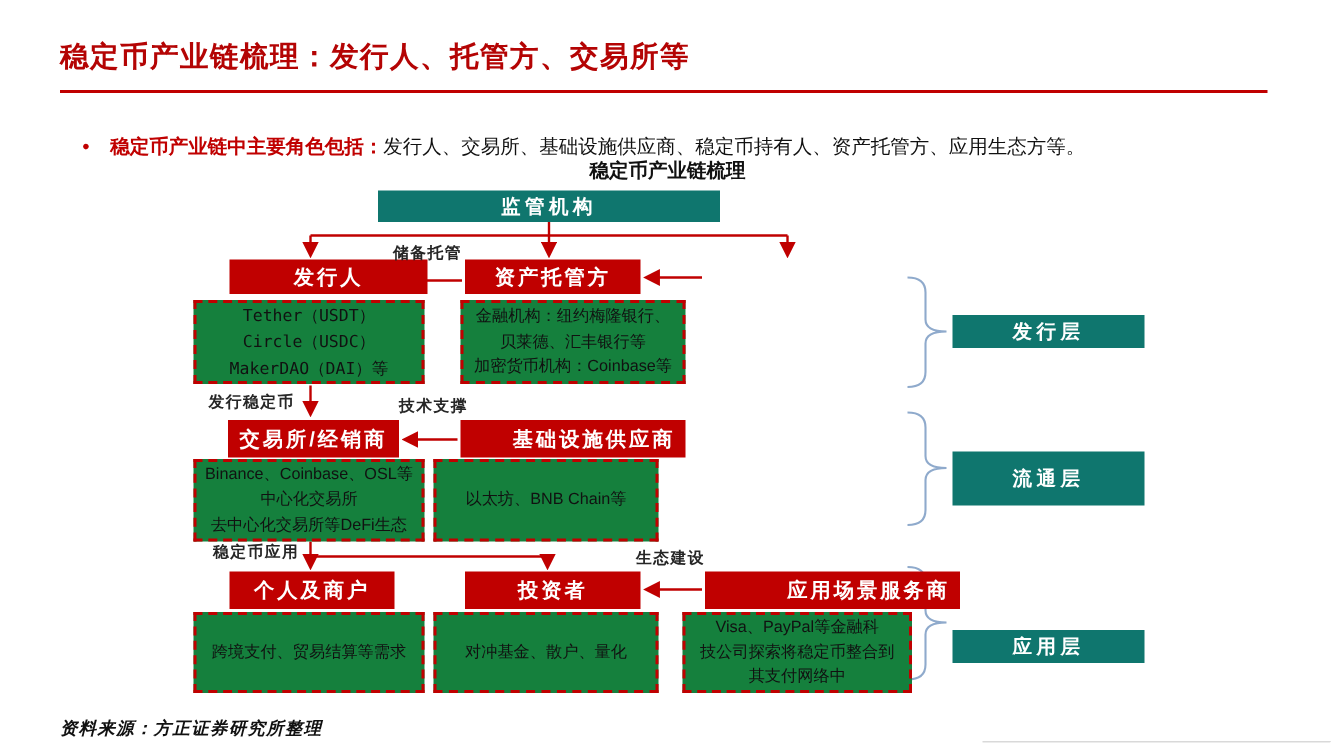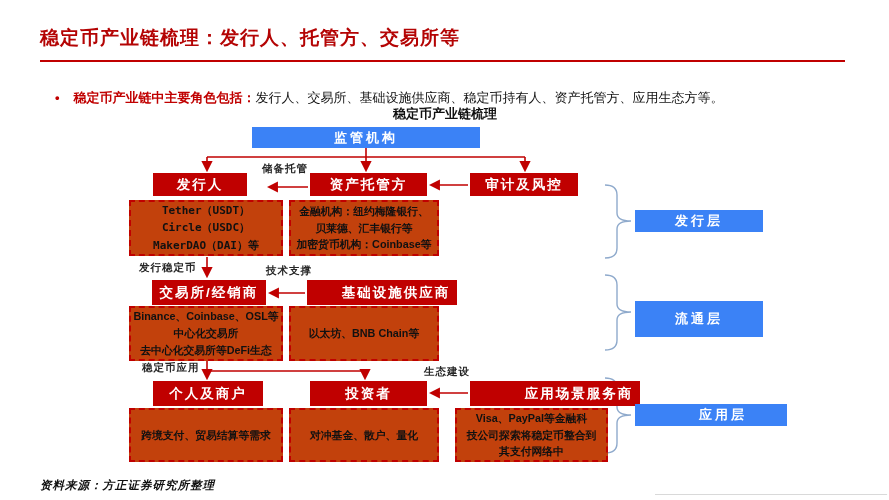--- a/index.html
+++ b/index.html
@@ -16,34 +16,34 @@
   .bullet-line{position:absolute;left:55px;top:90px;width:790px;font-size:13px;line-height:1.3;}
   .bullet-dot{color:#c00000;font-weight:bold;margin-right:14px;}
   .bullet-lead{color:#c00000;font-weight:bold;}
   .bullet-rest{color:#111111;}
   .chart-title{
     position:absolute;left:330px;top:105px;width:230px;text-align:center;
     font-size:13px;font-weight:bold;color:#111111;
   }
   
   .bluebox{
-    position:absolute;background:#3b82f6;color:#ffffff;font-weight:bold;
+    position:absolute;background:#0f766e;color:#ffffff;font-weight:bold;
     display:flex;align-items:center;justify-content:center;
     font-size:13px;letter-spacing:3px;
   }
   .redbox{
     position:absolute;background:#c00000;color:#ffffff;font-weight:bold;
     display:flex;align-items:center;justify-content:center;
     font-size:13.5px;letter-spacing:2px;
   }
   .dashedbox{
-    position:absolute;border:2px dashed #c00000;background:#c2410c;
+    position:absolute;border:2px dashed #c00000;background:#15803d;
     display:flex;flex-direction:column;align-items:center;justify-content:center;
     font-size:10.8px;line-height:1.55;color:#111111;
-    font-weight:bold;box-sizing:border-box;
+    font-weight:normal;box-sizing:border-box;
   }
   .mono{font-family:"DejaVu Sans Mono","Liberation Mono",monospace;font-size:11px;}
   .edge-label{
     position:absolute;font-size:10.5px;font-weight:bold;color:#262626;letter-spacing:1px;
   }
   .overlay{position:absolute;left:0;top:0;width:889px;height:500px;pointer-events:none;}
   
   .source-note{
     position:absolute;left:40px;top:478px;font-size:11.5px;font-style:italic;
     font-weight:bold;color:#111111;font-family:"Liberation Serif","DejaVu Serif",serif;
@@ -85,31 +85,30 @@
     </g>
     <g stroke="#8faacc" stroke-width="1.4" fill="none">
       <path d="M605,185 Q617,185 617,195 L617,213 Q617,221 631,221 Q617,221 617,229 L617,248 Q617,258 605,258"></path>
       <path d="M605,275 Q617,275 617,285 L617,304 Q617,312 631,312 Q617,312 617,320 L617,340 Q617,350 605,350"></path>
       <path d="M605,378 Q617,378 617,388 L617,407 Q617,415 631,415 Q617,415 617,423 L617,443 Q617,453 605,453"></path>
     </g>
   </svg>
 
   <div class="bluebox" style="left:252px;top:127px;width:228px;height:21px;">监管机构</div>
 
-  <div class="redbox" style="left:153px;top:173px;width:94px;height:23px;text-align:center;">发行人</div>
+  <div class="redbox" style="left:153px;top:173px;width:132px;height:23px;text-align:center;">发行人</div>
   <div class="redbox" style="left:310px;top:173px;width:117px;height:23px;">资产托管方</div>
-  <div class="redbox" style="left:470px;top:173px;width:108px;height:23px;">审计及风控</div>
   <div class="edge-label" style="left:262px;top:162px;">储备托管</div>
 
   <div class="dashedbox" style="left:129px;top:200px;width:154px;height:56px;">
     <div class="mono">Tether（USDT）</div>
     <div class="mono">Circle（USDC）</div>
     <div class="mono">MakerDAO（DAI）等</div>
   </div>
-  <div class="dashedbox" style="left:289px;top:200px;width:150px;height:56px;">
+  <div class="dashedbox" style="left:307px;top:200px;width:150px;height:56px;">
     <div>金融机构：纽约梅隆银行、</div>
     <div>贝莱德、汇丰银行等</div>
     <div>加密货币机构：Coinbase等</div>
   </div>
 
   <div class="edge-label" style="left:139px;top:261px;">发行稳定币</div>
   <div class="edge-label" style="left:266px;top:264px;">技术支撑</div>
   <div class="redbox" style="left:152px;top:280px;width:114px;height:25px;">交易所/经销商</div>
   <div class="redbox" style="left:307px;top:280px;width:122px;height:25px;padding-left:28px;">基础设施供应商</div>
 
@@ -135,18 +134,18 @@
     <div>跨境支付、贸易结算等需求</div>
   </div>
   <div class="dashedbox" style="left:455px;top:408px;width:153px;height:54px;">
     <div>Visa、PayPal等金融科</div>
     <div>技公司探索将稳定币整合到</div>
     <div>其支付网络中</div>
   </div>
 
   <div class="bluebox" style="left:635px;top:210px;width:128px;height:22px;">发行层</div>
   <div class="bluebox" style="left:635px;top:301px;width:128px;height:36px;">流通层</div>
-  <div class="bluebox" style="left:635px;top:404px;width:128px;height:22px;padding-left:24px;">应用层</div>
+  <div class="bluebox" style="left:635px;top:420px;width:128px;height:22px;">应用层</div>
 
   <div class="source-note">资料来源：方正证券研究所整理</div>
   <div class="bottom-rule"></div>
 
 </div>
 
 </body></html>

